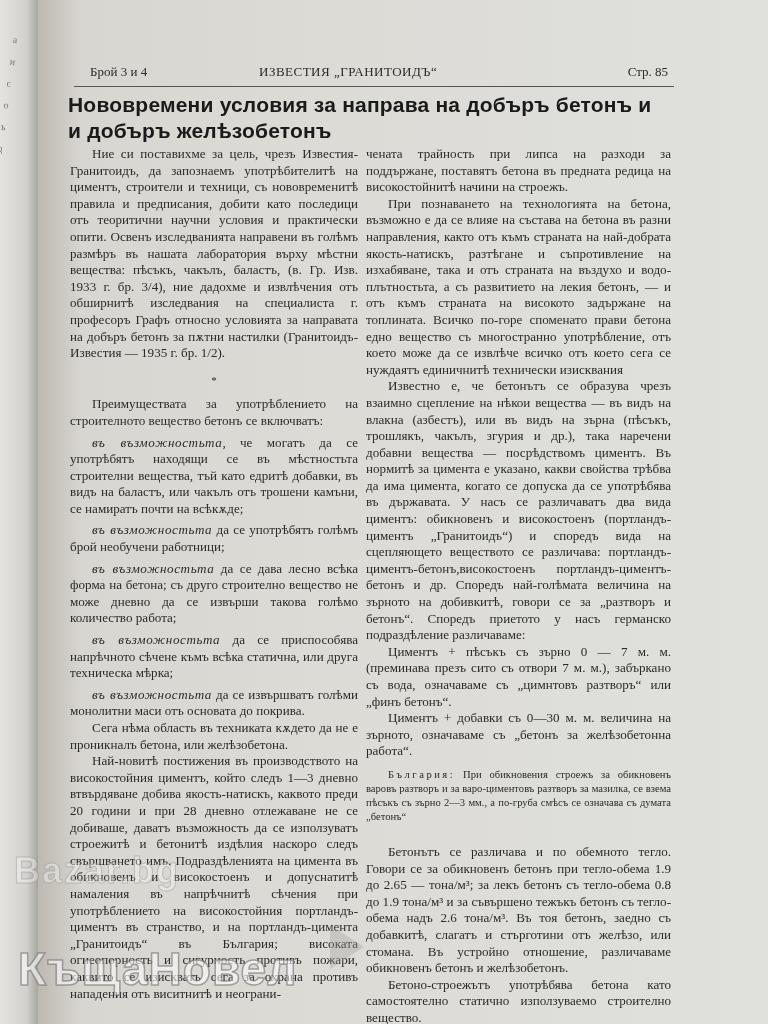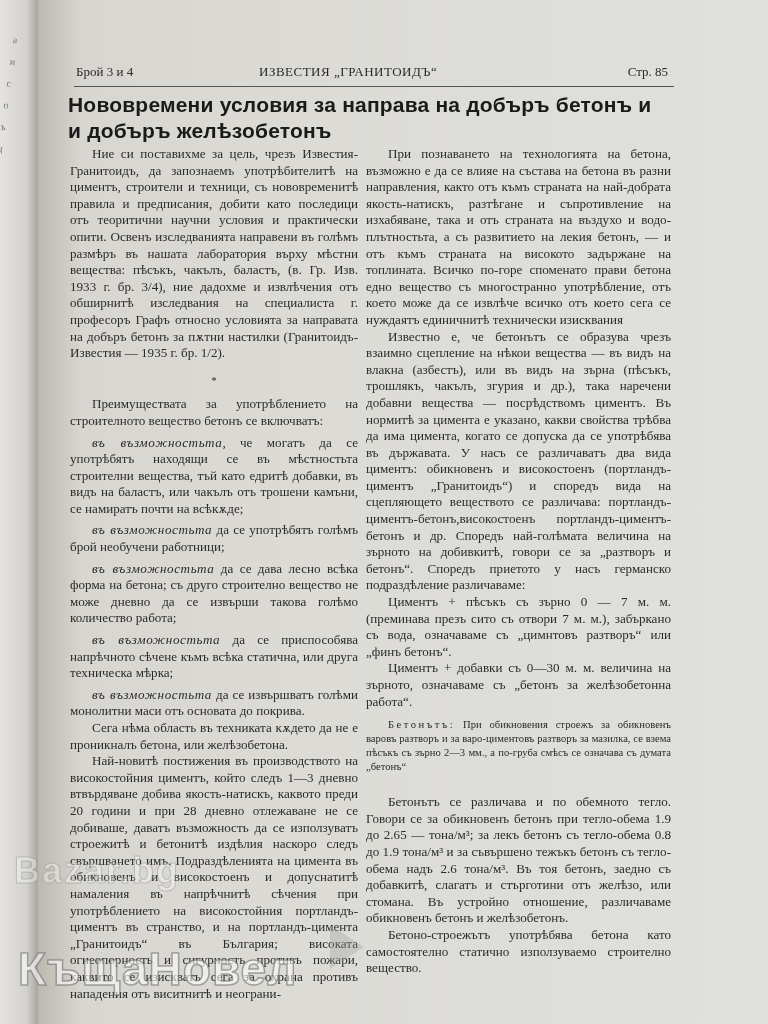--- a/index.html
+++ b/index.html
@@ -20,21 +20,21 @@
   .page {
     position:absolute; left:38px; top:0; width:730px; height:1024px;
     background:linear-gradient(90deg,#bdb9b1 0%,#d8d6d0 6%,#dcdbd6 40%,#e0e0dd 100%);
   }
   .header {
     position:absolute; left:36px; top:62px; width:600px; height:24px;
     border-bottom:1.5px solid #555;
     font-size:13px; color:#2a2a2a;
   }
   .header span { position:absolute; top:2px; }
-  .h-left { left:2px; }
+  .h-left { left:16px; }
   .h-center { left:185px; letter-spacing:0.5px; }
   .h-right { right:6px; }
   .title {
     position:absolute; left:30px; top:92px; width:610px; text-align:left;
     font-family:"Liberation Sans","DejaVu Sans",sans-serif; font-weight:bold;
     font-size:21px; line-height:26px; color:#1a1a1a; letter-spacing:0.2px;
   }
   .col {
     position:absolute; top:146px; font-size:13.1px; line-height:16.6px;
     color:#2b2b2b; text-align:justify;
@@ -95,25 +95,26 @@
     <p class="adv"><em>въ възможностьта</em><span>, че могатъ да се употрѣбятъ находящи се въ мѣстностьта строителни вещества, тъй като едритѣ добавки, въ видъ на баластъ, или чакълъ отъ трошени камъни, се намиратъ почти на всѣкѫде;</span></p>
     <p class="adv"><em>въ възможностьта</em><span> да се употрѣбятъ голѣмъ брой необучени работници;</span></p>
     <p class="adv"><em>въ възможностьта</em><span> да се дава лесно всѣка форма на бетона; съ друго строително вещество не може дневно да се извърши такова голѣмо количество работа;</span></p>
     <p class="adv"><em>въ възможностьта</em><span> да се приспособява напрѣчното сѣчене къмъ всѣка статична, или друга техническа мѣрка;</span></p>
     <p class="adv"><em>въ възможностьта</em><span> да се извършватъ голѣми монолитни маси отъ основата до покрива.</span></p>
     <p>Сега нѣма область въ техниката кѫдето да не е проникналъ бетона, или желѣзобетона.</p>
     <p>Най-новитѣ постижения въ производството на високостойния циментъ, който следъ 1—3 дневно втвърдяване добива якость-натискъ, каквото преди 20 години и при 28 дневно отлежаване не се добиваше, даватъ възможность да се използуватъ строежитѣ и бетонитѣ издѣлия наскоро следъ свършването имъ. Подраздѣленията на цимента въ обикновенъ и високостоенъ и допуснатитѣ намаления въ напрѣчнитѣ сѣчения при употрѣблението на високостойния портландъ-циментъ въ странство, и на портландъ-цимента „Гранитоидъ“ въ България; високата огнеопорность и сигурность противъ пожари, каквито се изискватъ сега за охрана противъ нападения отъ виситнитѣ и неограни-</p>
   </div>
 
   <div class="col col-right">
+    <p class="noindent">чената трайность при липса на разходи за поддържане, поставятъ бетона въ предната редица на високостойнитѣ начини на строежъ.</p>
     <p>При познаването на технологията на бетона, възможно е да се влияе на състава на бетона въ разни направления, както отъ къмъ страната на най-добрата якость-натискъ, разтѣгане и съпротивление на изхабяване, така и отъ страната на въздухо и водо-плътностьта, а съ развитието на лекия бетонъ, — и отъ къмъ страната на високото задържане на топлината. Всичко по-горе споменато прави бетона едно вещество съ многостранно употрѣбление, отъ което може да се извлѣче всичко отъ което сега се нуждаятъ единичнитѣ технически изисквания</p>
     <p>Известно е, че бетонътъ се образува чрезъ взаимно сцепление на нѣкои вещества — въ видъ на влакна (азбестъ), или въ видъ на зърна (пѣсъкъ, трошлякъ, чакълъ, згурия и др.), така наречени добавни вещества — посрѣдствомъ циментъ. Въ нормитѣ за цимента е указано, какви свойства трѣбва да има цимента, когато се допуска да се употрѣбява въ държавата. У насъ се различаватъ два вида циментъ: обикновенъ и високостоенъ (портландъ-циментъ „Гранитоидъ“) и споредъ вида на сцепляющето веществото се различава: портландъ-циментъ-бетонъ,високостоенъ портландъ-циментъ-бетонъ и др. Споредъ най-голѣмата величина на зърното на добивкитѣ, говори се за „разтворъ и бетонъ“. Споредъ приетото у насъ германско подраздѣление различаваме:</p>
     <p>Циментъ + пѣсъкъ съ зърно 0 — 7 м. м. (преминава презъ сито съ отвори 7 м. м.), забъркано съ вода, означаваме съ „цимнтовъ разтворъ“ или „финъ бетонъ“.</p>
     <p>Циментъ + добавки съ 0—30 м. м. величина на зърното, означаваме съ „бетонъ за желѣзобетонна работа“.</p>
-    <p class="note"><span class="spaced">Бетонътъ:</span><span> При обикновения строежъ за обикновенъ варовъ разтворъ и за варо-циментовъ разтворъ за мазилка, се взема пѣсъкъ съ зърно 2—3 мм., а по-груба смѣсъ се означава съ думата „бетонъ“</span></p>
+    <p class="note"><span class="spaced">България:</span><span> При обикновения строежъ за обикновенъ варовъ разтворъ и за варо-циментовъ разтворъ за мазилка, се взема пѣсъкъ съ зърно 2—3 мм., а по-груба смѣсъ се означава съ думата „бетонъ“</span></p>
     <p class="sep">Бетонътъ се различава и по обемното тегло. Говори се за обикновенъ бетонъ при тегло-обема 1.9 до 2.65 — тона/м³; за лекъ бетонъ съ тегло-обема 0.8 до 1.9 тона/м³ и за съвършено тежъкъ бетонъ съ тегло-обема надъ 2.6 тона/м³. Въ тоя бетонъ, заедно съ добавкитѣ, слагатъ и стърготини отъ желѣзо, или стомана. Въ устройно отношение, различаваме обикновенъ бетонъ и желѣзобетонъ.</p>
     <p>Бетоно-строежътъ употрѣбява бетона като самостоятелно статично използуваемо строително вещество.</p>
   </div>
 </div>
 
 <div class="watermark">
   <div class="wm-top">Bazar.bg</div>
   <div class="wm-bottom">КъщаНовел</div>
 </div>
 <div class="wm-arrow"></div>

